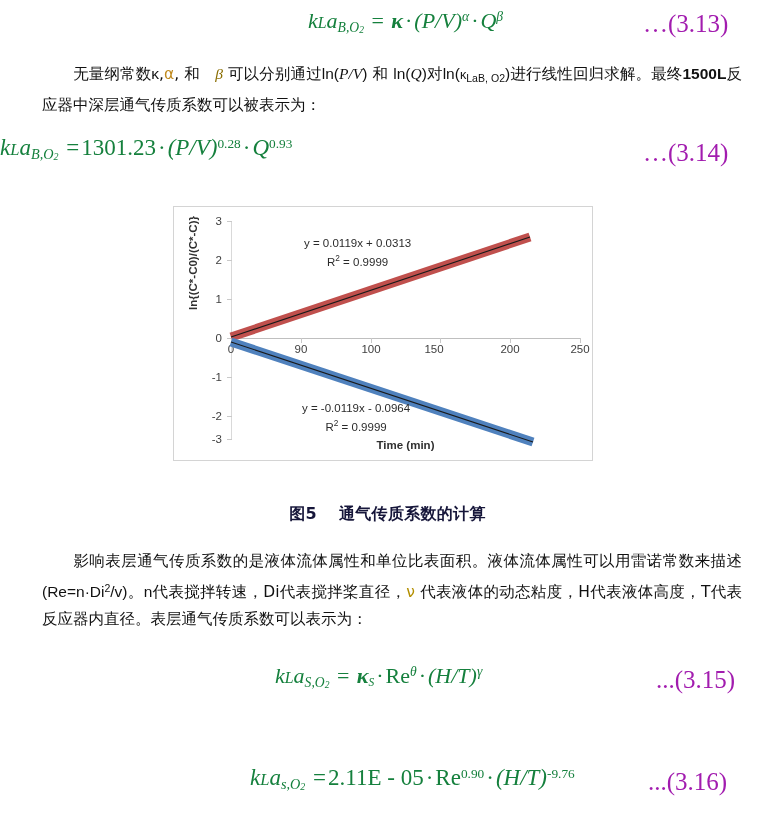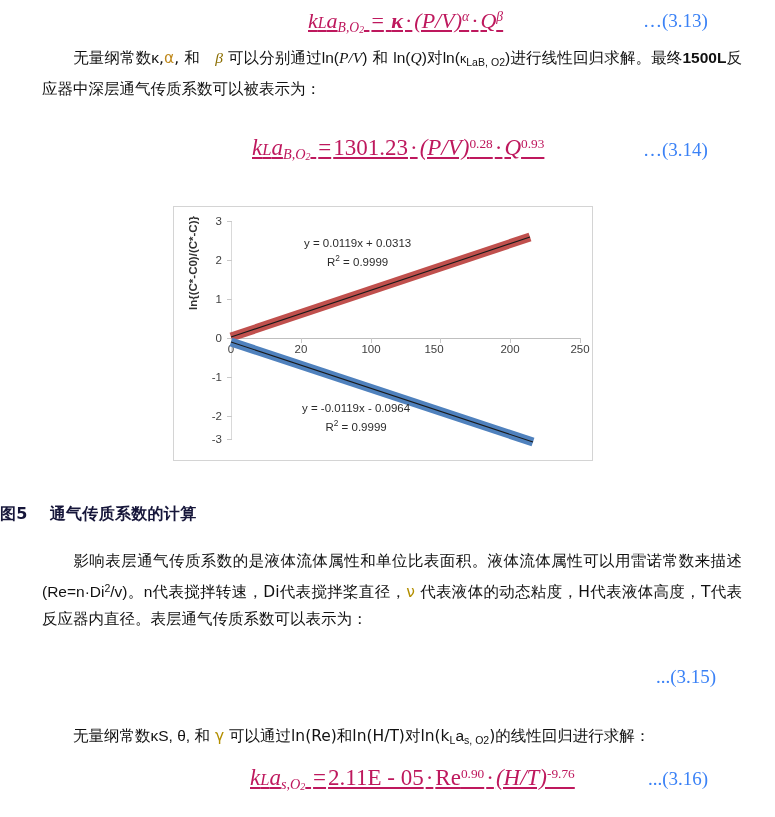--- a/index.html
+++ b/index.html
@@ -27,29 +27,28 @@
     position: absolute;
     left: 0;
     width: 775px;
     display: flex;
     align-items: center;
   }
   .eq-body {
     flex: 0 0 auto;
     font-family: "Liberation Serif", serif;
     font-size: 22px;
-    color: #be185d;
+    color: #15803d;
     white-space: nowrap;
-    text-decoration: underline;
   }
   .eq-num {
     position: absolute;
     font-family: "Liberation Serif", serif;
-    font-size: 19px;
-    color: #3b82f6;
+    font-size: 25px;
+    color: #a21caf;
     white-space: nowrap;
   }
 
   i.mi { font-style: italic; font-family: "Liberation Serif", serif; }
   .kl { font-style: italic; }
   .sub {
     font-size: 0.62em;
     vertical-align: -0.32em;
     font-style: italic;
   }
@@ -90,21 +89,21 @@
   .para .greek-o { color: #c08a1e; }
   .para .ssub { font-size: 0.68em; vertical-align: -0.28em; }
   .para .ssup { font-size: 0.68em; vertical-align: 0.5em; }
   .para .sm { font-size: 0.82em; }
 
   
   .fig-caption {
     position: absolute;
     left: 0;
     width: 775px;
-    text-align: left;
+    text-align: center;
     font-family: "DejaVu Sans", sans-serif;
     font-weight: bold;
     font-size: 16px;
     color: #16163a;
     letter-spacing: 0.3px;
   }
   .fig-caption .gap { display: inline-block; width: 22px; }
 
   
   .chart-box {
@@ -220,26 +219,26 @@
 
   <div class="eq-row" style="top:2px;height:40px;">
     <div class="eq-body" style="margin-left:308px;">
       <span class="kl" style="font-family:'Liberation Serif',serif;"><i class="mi">k</i><span style="font-size:0.72em;font-style:italic;">L</span><i class="mi">a</i><span class="sub">B,O<span style="font-size:0.7em;vertical-align:-0.15em;">2</span></span></span>
       <span class="op">=</span>
       <span class="gk">κ</span><span class="op">·</span><span style="font-style:italic;">(P/V)</span><span class="sup">α</span><span class="op">·</span><span style="font-style:italic;">Q</span><span class="sup">β</span>
     </div>
   </div>
   <div class="eq-num" style="left:643px;top:10px;">…(3.13)</div>
 
-  <div class="para" style="top:44px;">
+  <div class="para" style="top:60px;">
     <span class="ind"></span><span>无量纲常数</span><span class="lat">κ</span><span>,</span><span class="greek-o">α</span><span>, 和</span>&nbsp;&nbsp;&nbsp;<span class="ser" style="color:#8a6d00;">β</span>&nbsp;<span>可以分别通过</span><span class="lat">ln(</span><span class="ser">P/V</span><span class="lat">)</span>&nbsp;<span>和</span>&nbsp;<span class="lat">ln(</span><span class="ser">Q</span><span class="lat">)</span><span>对</span><span class="lat">ln(</span><span class="lat sm">κ</span><span class="lat ssub">LaB, O2</span><span class="lat">)</span><span>进行线性回归求解。最终</span><span class="lat bold">1500L</span><span>反应器中深层通气传质系数可以被表示为：</span>
   </div>
 
   <div class="eq-row" style="top:128px;height:42px;">
-    <div class="eq-body" style="margin-left:252px;font-size:23px;">
+    <div class="eq-body" style="font-size:23px;">
       <span class="kl" style="font-family:'Liberation Serif',serif;"><i class="mi">k</i><span style="font-size:0.72em;font-style:italic;">L</span><i class="mi">a</i><span class="sub">B,O<span style="font-size:0.7em;vertical-align:-0.15em;">2</span></span></span>
       <span class="op">=</span><span style="font-style:normal;">1301.23</span><span class="op">·</span><span style="font-style:italic;">(P/V)</span><span class="supn">0.28</span><span class="op">·</span><span style="font-style:italic;">Q</span><span class="supn">0.93</span>
     </div>
   </div>
   <div class="eq-num" style="left:643px;top:139px;">…(3.14)</div>
 
   <div class="chart-box">
     <div class="chart-inner">
 
       <div class="yaxis-line"></div>
@@ -256,21 +255,21 @@
       <div class="ytick" style="top:170px;"></div>
       <div class="ytick-label" style="left:8px;top:170px;">-1</div>
       <div class="ytick" style="top:209px;"></div>
       <div class="ytick-label" style="left:8px;top:209px;">-2</div>
       <div class="ytick" style="top:232px;"></div>
       <div class="ytick-label" style="left:8px;top:232px;">-3</div>
 
       <div class="xtick" style="left:57px;"></div>
       <div class="xtick-label" style="left:57px;">0</div>
       <div class="xtick" style="left:127px;"></div>
-      <div class="xtick-label" style="left:127px;">20</div>
+      <div class="xtick-label" style="left:127px;">90</div>
       <div class="xtick" style="left:197px;"></div>
       <div class="xtick-label" style="left:197px;">100</div>
       <div class="xtick" style="left:266px;"></div>
       <div class="xtick-label" style="left:260px;">150</div>
       <div class="xtick" style="left:336px;"></div>
       <div class="xtick-label" style="left:336px;">200</div>
       <div class="xtick" style="left:406px;"></div>
       <div class="xtick-label" style="left:406px;">250</div>
 
       <svg class="series-layer" viewBox="0 0 420 255" preserveAspectRatio="none">
@@ -288,38 +287,43 @@
 
       <div class="annot" style="left:130px;top:29px;">
         <span>y = 0.0119x + 0.0313</span>
         <span class="r2"><span>R</span><sup>2</sup><span> = 0.9999</span></span>
       </div>
       <div class="annot" style="left:128px;top:194px;">
         <span>y = -0.0119x - 0.0964</span>
         <span class="r2"><span>R</span><sup>2</sup><span> = 0.9999</span></span>
       </div>
 
+      <div class="axis-title-x">Time (min)</div>
       <div class="axis-title-y">ln{(C*-C0)/(C*-C)}</div>
 
     </div>
   </div>
 
   <div class="fig-caption" style="top:504px;">
     <span>图5</span><span class="gap"></span><span>通气传质系数的计算</span>
   </div>
 
   <div class="para" style="top:548px;">
     <span class="ind"></span><span>影响表层通气传质系数的是液体流体属性和单位比表面积。液体流体属性可以用雷诺常数来描述</span><span class="lat">(Re=n·Di</span><span class="lat ssup">2</span><span class="lat">/v)。n</span><span>代表搅拌转速，Di代表搅拌桨直径，</span><span class="greek-y">ν</span>&nbsp;<span>代表液体的动态粘度，H代表液体高度，T代表反应器内直径。表层通气传质系数可以表示为：</span>
   </div>
 
+  <div class="eq-row" style="top:657px;height:40px;">
+    <div class="eq-body" style="margin-left:275px;">
+      <span class="kl" style="font-family:'Liberation Serif',serif;"><i class="mi">k</i><span style="font-size:0.72em;font-style:italic;">L</span><i class="mi">a</i><span class="sub">S,O<span style="font-size:0.7em;vertical-align:-0.15em;">2</span></span></span>
+      <span class="op">=</span>
+      <span class="gk">κ</span><span class="subsm">S</span><span class="op">·</span><span style="font-style:normal;">Re</span><span class="sup">θ</span><span class="op">·</span><span style="font-style:italic;">(H/T)</span><span class="sup">γ</span>
+    </div>
+  </div>
   <div class="eq-num" style="left:656px;top:666px;">...(3.15)</div>
 
-  <div class="para" style="top:722px;">
-    <span class="ind"></span><span>无量纲常数</span><span class="lat">κS</span><span class="lat">, θ, 和</span>&nbsp;<span class="greek-y">γ</span>&nbsp;<span>可以通过ln(Re)和ln(H/T)对ln(k</span><span class="lat ssub">L</span><span class="lat">a</span><span class="lat ssub">s, O2</span><span>)的线性回归进行求解：</span>
-  </div>
 
   <div class="eq-row" style="top:758px;height:42px;">
     <div class="eq-body" style="margin-left:250px;font-size:23px;">
       <span class="kl" style="font-family:'Liberation Serif',serif;"><i class="mi">k</i><span style="font-size:0.72em;font-style:italic;">L</span><i class="mi">a</i><span class="sub">s,O<span style="font-size:0.7em;vertical-align:-0.15em;">2</span></span></span>
       <span class="op">=</span><span style="font-style:normal;">2.11E - 05</span><span class="op">·</span><span style="font-style:normal;">Re</span><span class="supn">0.90</span><span class="op">·</span><span style="font-style:italic;">(H/T)</span><span class="supn">-9.76</span>
     </div>
   </div>
   <div class="eq-num" style="left:648px;top:768px;">...(3.16)</div>
 
 </div>

